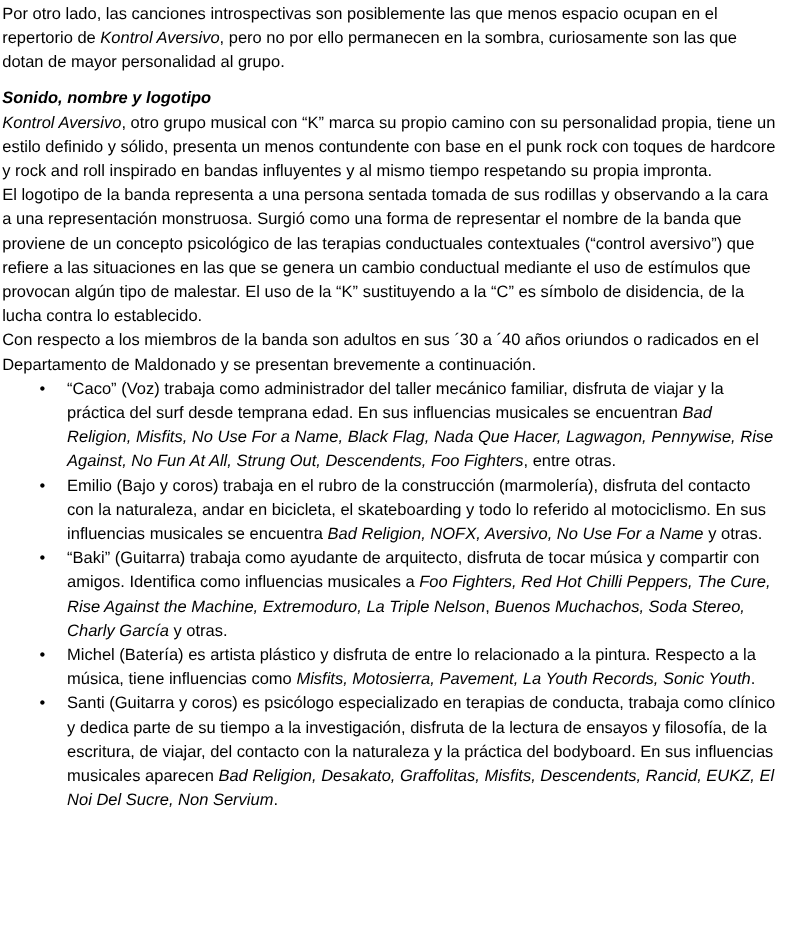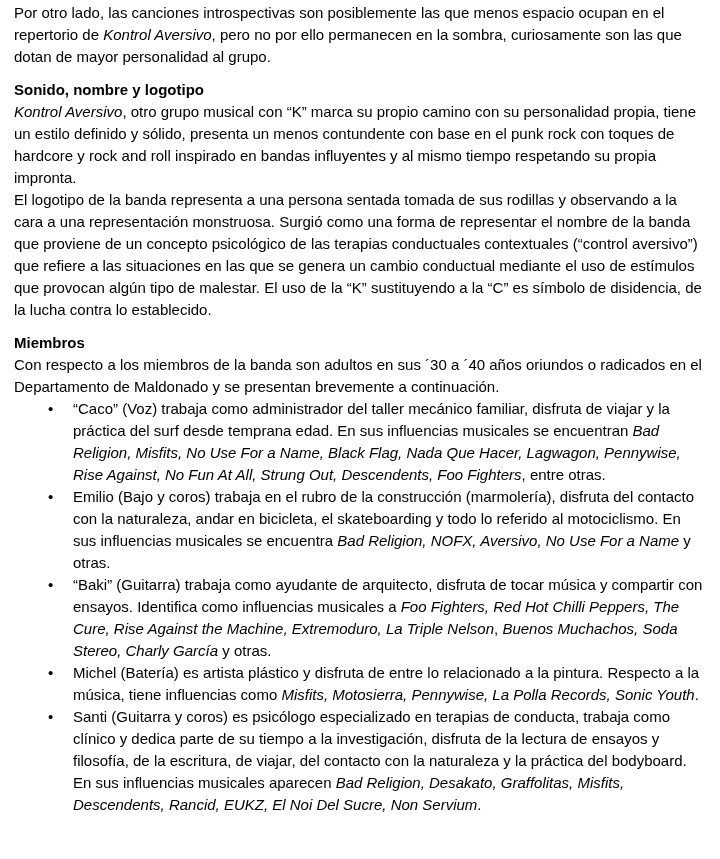--- a/index.html
+++ b/index.html
@@ -5,30 +5,31 @@
   html, body { margin: 0; padding: 0; background: #ffffff; }
   body {
     width: 720px; height: 859px; overflow: hidden;
     font-family: "Liberation Sans", "DejaVu Sans", sans-serif;
     color: #000000;
     -webkit-font-smoothing: antialiased;
   }
   .page {
     box-sizing: border-box;
     width: 720px;
-    padding: 2px 13px 0 14px;
+    padding: 2px 13px 0 2px;
     font-size: 15px;
     line-height: 22px;
   }
   p.para { margin: 0; }
   h3.heading {
     margin: 11px 0 0 0;
     font-size: 15px;
     line-height: 22px;
     font-weight: bold;
+    font-style: italic;
   }
   ul.members { margin: 0; padding: 0; list-style: none; }
   ul.members > li { position: relative; padding-left: 59px; }
   ul.members .bullet {
     position: absolute;
     left: 34px; top: 0;
     font-size: 15px;
     line-height: 22px;
   }
   i { font-style: italic; }
@@ -39,40 +40,39 @@
 <div class="page">
 
   <p class="para"><span>Por otro lado, las canciones introspectivas son posiblemente las que menos espacio ocupan en el repertorio de </span><i>Kontrol Aversivo</i><span>, pero no por ello permanecen en la sombra, curiosamente son las que dotan de mayor personalidad al grupo.</span></p>
 
   <h3 class="heading">Sonido, nombre y logotipo</h3>
 
   <p class="para"><i>Kontrol Aversivo</i><span>, otro grupo musical con “K” marca su propio camino con su personalidad propia, tiene un estilo definido y sólido, presenta un menos contundente con base en el punk rock con toques de hardcore y rock and roll inspirado en bandas influyentes y al mismo tiempo respetando su propia impronta.</span></p>
 
   <p class="para"><span>El logotipo de la banda representa a una persona sentada tomada de sus rodillas y observando a la cara a una representación monstruosa. Surgió como una forma de representar el nombre de la banda que proviene de un concepto psicológico de las terapias conductuales contextuales (“control aversivo”) que refiere a las situaciones en las que se genera un cambio conductual mediante el uso de estímulos que provocan algún tipo de malestar. El uso de la “K” sustituyendo a la “C” es símbolo de disidencia, de la lucha contra lo establecido.</span></p>
 
-  <h3 class="heading">Miembros</h3>
 
   <p class="para"><span>Con respecto a los miembros de la banda son adultos en sus ´30 a ´40 años oriundos o radicados en el Departamento de Maldonado y se presentan brevemente a continuación.</span></p>
 
   <ul class="members">
     <li>
       <span class="bullet">•</span>
       <span class="li-body"><span>“Caco” (Voz) trabaja como administrador del taller mecánico familiar, disfruta de viajar y la práctica del surf desde temprana edad. En sus influencias musicales se encuentran </span><i>Bad Religion, Misfits, No Use For a Name, Black Flag, Nada Que Hacer, Lagwagon, Pennywise, Rise Against, No Fun At All, Strung Out, Descendents, Foo Fighters</i><span>, entre otras.</span></span>
     </li>
     <li>
       <span class="bullet">•</span>
       <span class="li-body"><span>Emilio (Bajo y coros) trabaja en el rubro de la construcción (marmolería), disfruta del contacto con la naturaleza, andar en bicicleta, el skateboarding y todo lo referido al motociclismo. En sus influencias musicales se encuentra </span><i>Bad Religion, NOFX, Aversivo, No Use For a Name</i><span> y otras.</span></span>
     </li>
     <li>
       <span class="bullet">•</span>
-      <span class="li-body"><span>“Baki” (Guitarra) trabaja como ayudante de arquitecto, disfruta de tocar música y compartir con ensayos. Identifica como influencias musicales a </span><i>Foo Fighters, Red Hot Chilli Peppers, The Cure, Rise Against the Machine, Extremoduro, La Triple Nelson</i><span>, </span><i>Buenos Muchachos, Soda Stereo, Charly García</i><span> y otras.</span></span>
+      <span class="li-body"><span>“Baki” (Guitarra) trabaja como ayudante de arquitecto, disfruta de tocar música y compartir con amigos. Identifica como influencias musicales a </span><i>Foo Fighters, Red Hot Chilli Peppers, The Cure, Rise Against the Machine, Extremoduro, La Triple Nelson</i><span>, </span><i>Buenos Muchachos, Soda Stereo, Charly García</i><span> y otras.</span></span>
     </li>
     <li>
       <span class="bullet">•</span>
-      <span class="li-body"><span>Michel (Batería) es artista plástico y disfruta de entre lo relacionado a la pintura. Respecto a la música, tiene influencias como </span><i>Misfits, Motosierra, Pennywise, La Polla Records, Sonic Youth</i><span>.</span></span>
+      <span class="li-body"><span>Michel (Batería) es artista plástico y disfruta de entre lo relacionado a la pintura. Respecto a la música, tiene influencias como </span><i>Misfits, Motosierra, Pavement, La Youth Records, Sonic Youth</i><span>.</span></span>
     </li>
     <li>
       <span class="bullet">•</span>
       <span class="li-body"><span>Santi (Guitarra y coros) es psicólogo especializado en terapias de conducta, trabaja como clínico y dedica parte de su tiempo a la investigación, disfruta de la lectura de ensayos y filosofía, de la escritura, de viajar, del contacto con la naturaleza y la práctica del bodyboard. En sus influencias musicales aparecen </span><i>Bad Religion, Desakato, Graffolitas, Misfits, Descendents, Rancid, EUKZ, El Noi Del Sucre, Non Servium</i><span>.</span></span>
     </li>
   </ul>
 
 </div>
 
 </body></html>

